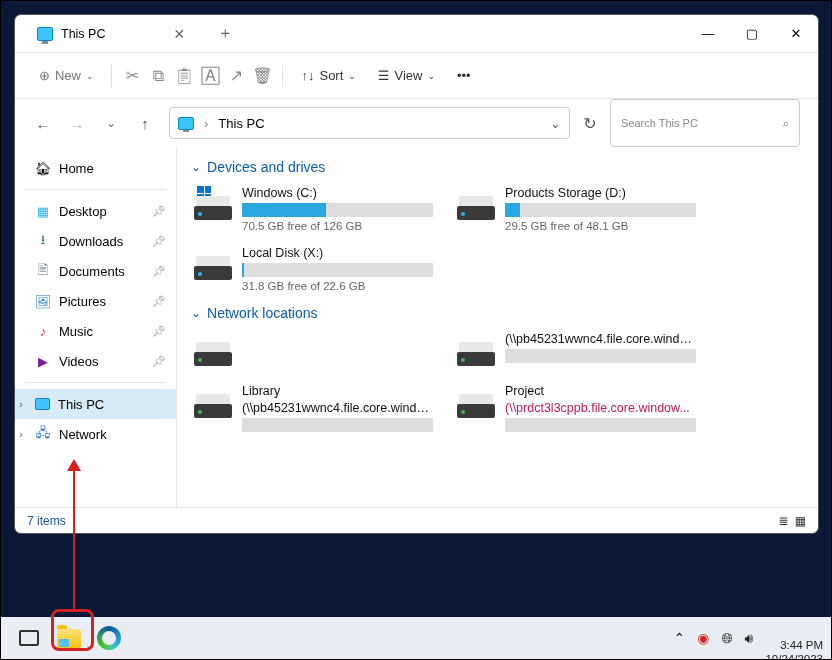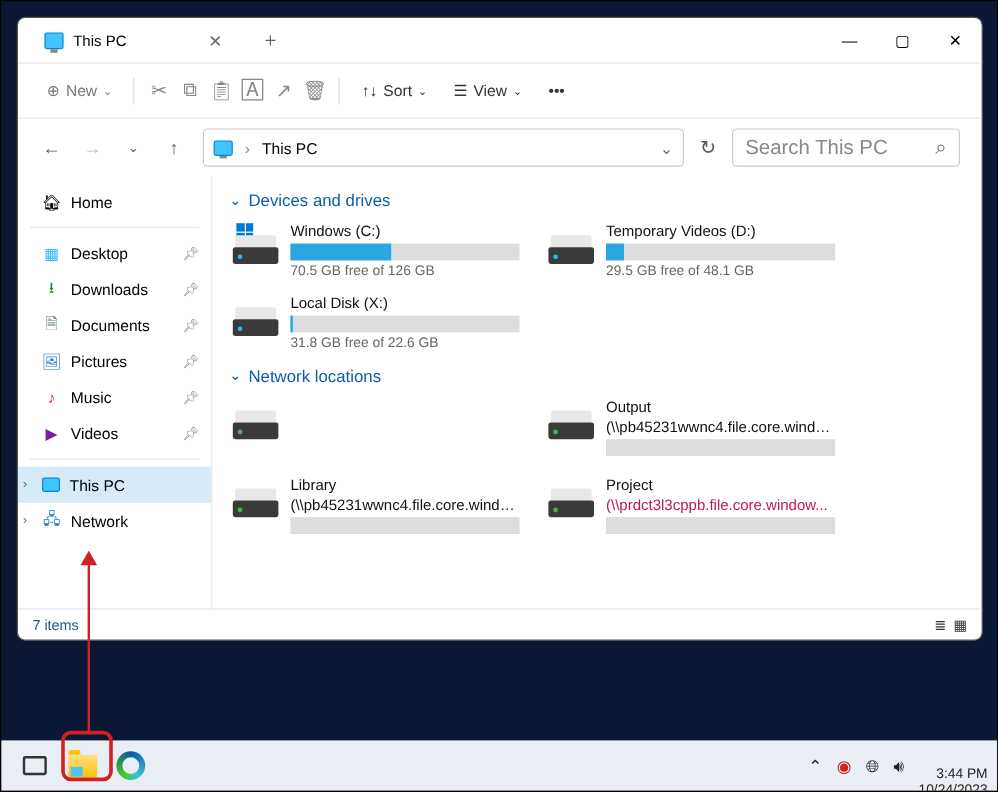--- a/index.html
+++ b/index.html
@@ -26,21 +26,21 @@
 
 
 .addr-row { height: 48px; display: flex; align-items: center; gap: 8px; padding: 0 18px; }
 .nav-btn { width: 20px; height: 20px; display: flex; align-items: center; justify-content: center; color: #555; cursor: pointer; font-size: 15px; margin-right: 6px; }
 .addr-box { flex: 1; height: 32px; border: 1px solid #ccc; border-radius: 4px; display: flex; align-items: center; padding: 0 8px; gap: 10px; font-size: 13px; }
 .addr-box .monitor { width: 16px; height: 13px; background: #40c4ff; border: 1px solid #0288d1; border-radius: 2px; position: relative; }
 .addr-box .monitor::after { content: ""; position: absolute; bottom: -3px; left: 4px; width: 6px; height: 2px; background: #888; }
 .addr-sep { color: #888; }
 .addr-chev { margin-left: auto; color: #666; }
 .refresh { width: 24px; display: flex; justify-content: center; color: #555; cursor: pointer; }
-.search-box { width: 190px; height: 32px; border: 1px solid #ccc; border-radius: 4px; display: flex; align-items: center; padding: 0 10px; font-size: 17px; color: #888; }
+.search-box { width: 190px; height: 48px; border: 1px solid #ccc; border-radius: 4px; display: flex; align-items: center; padding: 0 10px; font-size: 11px; color: #888; }
 .search-box .mag { margin-left: auto; color: #777; }
 
 
 .body { flex: 1; display: flex; min-height: 0; }
 
 
 .sidebar { width: 162px; border-right: 1px solid #e5e5e5; padding: 6px 0; font-size: 13px; overflow: hidden; }
 .side-item { display: flex; align-items: center; gap: 8px; height: 30px; padding: 0 10px 0 20px; cursor: pointer; position: relative; }
 .side-item.selected { background: #d6eaf8; }
 .side-item .exp { position: absolute; left: 4px; color: #666; font-size: 11px; }
@@ -230,21 +230,21 @@
      </div>
           </div>
           <div class="drive">
      <div class="drive-icn">
 
     <div class="disk-top"></div>
               <div class="disk-body"></div>
     <div class="disk-led blue"></div>
             </div>
      <div class="drive-info">
-       <div class="drive-name">Temporary Videos (D:)</div>
+       <div class="drive-name">Products Storage (D:)</div>
        <div class="drive-bar">
                 <div class="drive-bar-fill" style="width:8%"></div>
               </div>
        <div class="drive-free">29.5 GB free of 48.1 GB</div>
      </div>
           </div>
           <div class="drive">
      <div class="drive-icn">
 
     <div class="disk-top"></div>
@@ -275,21 +275,20 @@
             </div>
           </div>
           <div class="drive">
      <div class="drive-icn">
 
     <div class="disk-top"></div>
               <div class="disk-body"></div>
     <div class="disk-led green"></div>
             </div>
      <div class="drive-info">
-       <div class="drive-name">Output</div>
        <div class="drive-name" style="color:#111">(\\pb45231wwnc4.file.core.windo...</div>
        <div class="drive-bar"></div>
      </div>
           </div>
           <div class="drive">
      <div class="drive-icn">
 
     <div class="disk-top"></div>
               <div class="disk-body"></div>
     <div class="disk-led green"></div>

